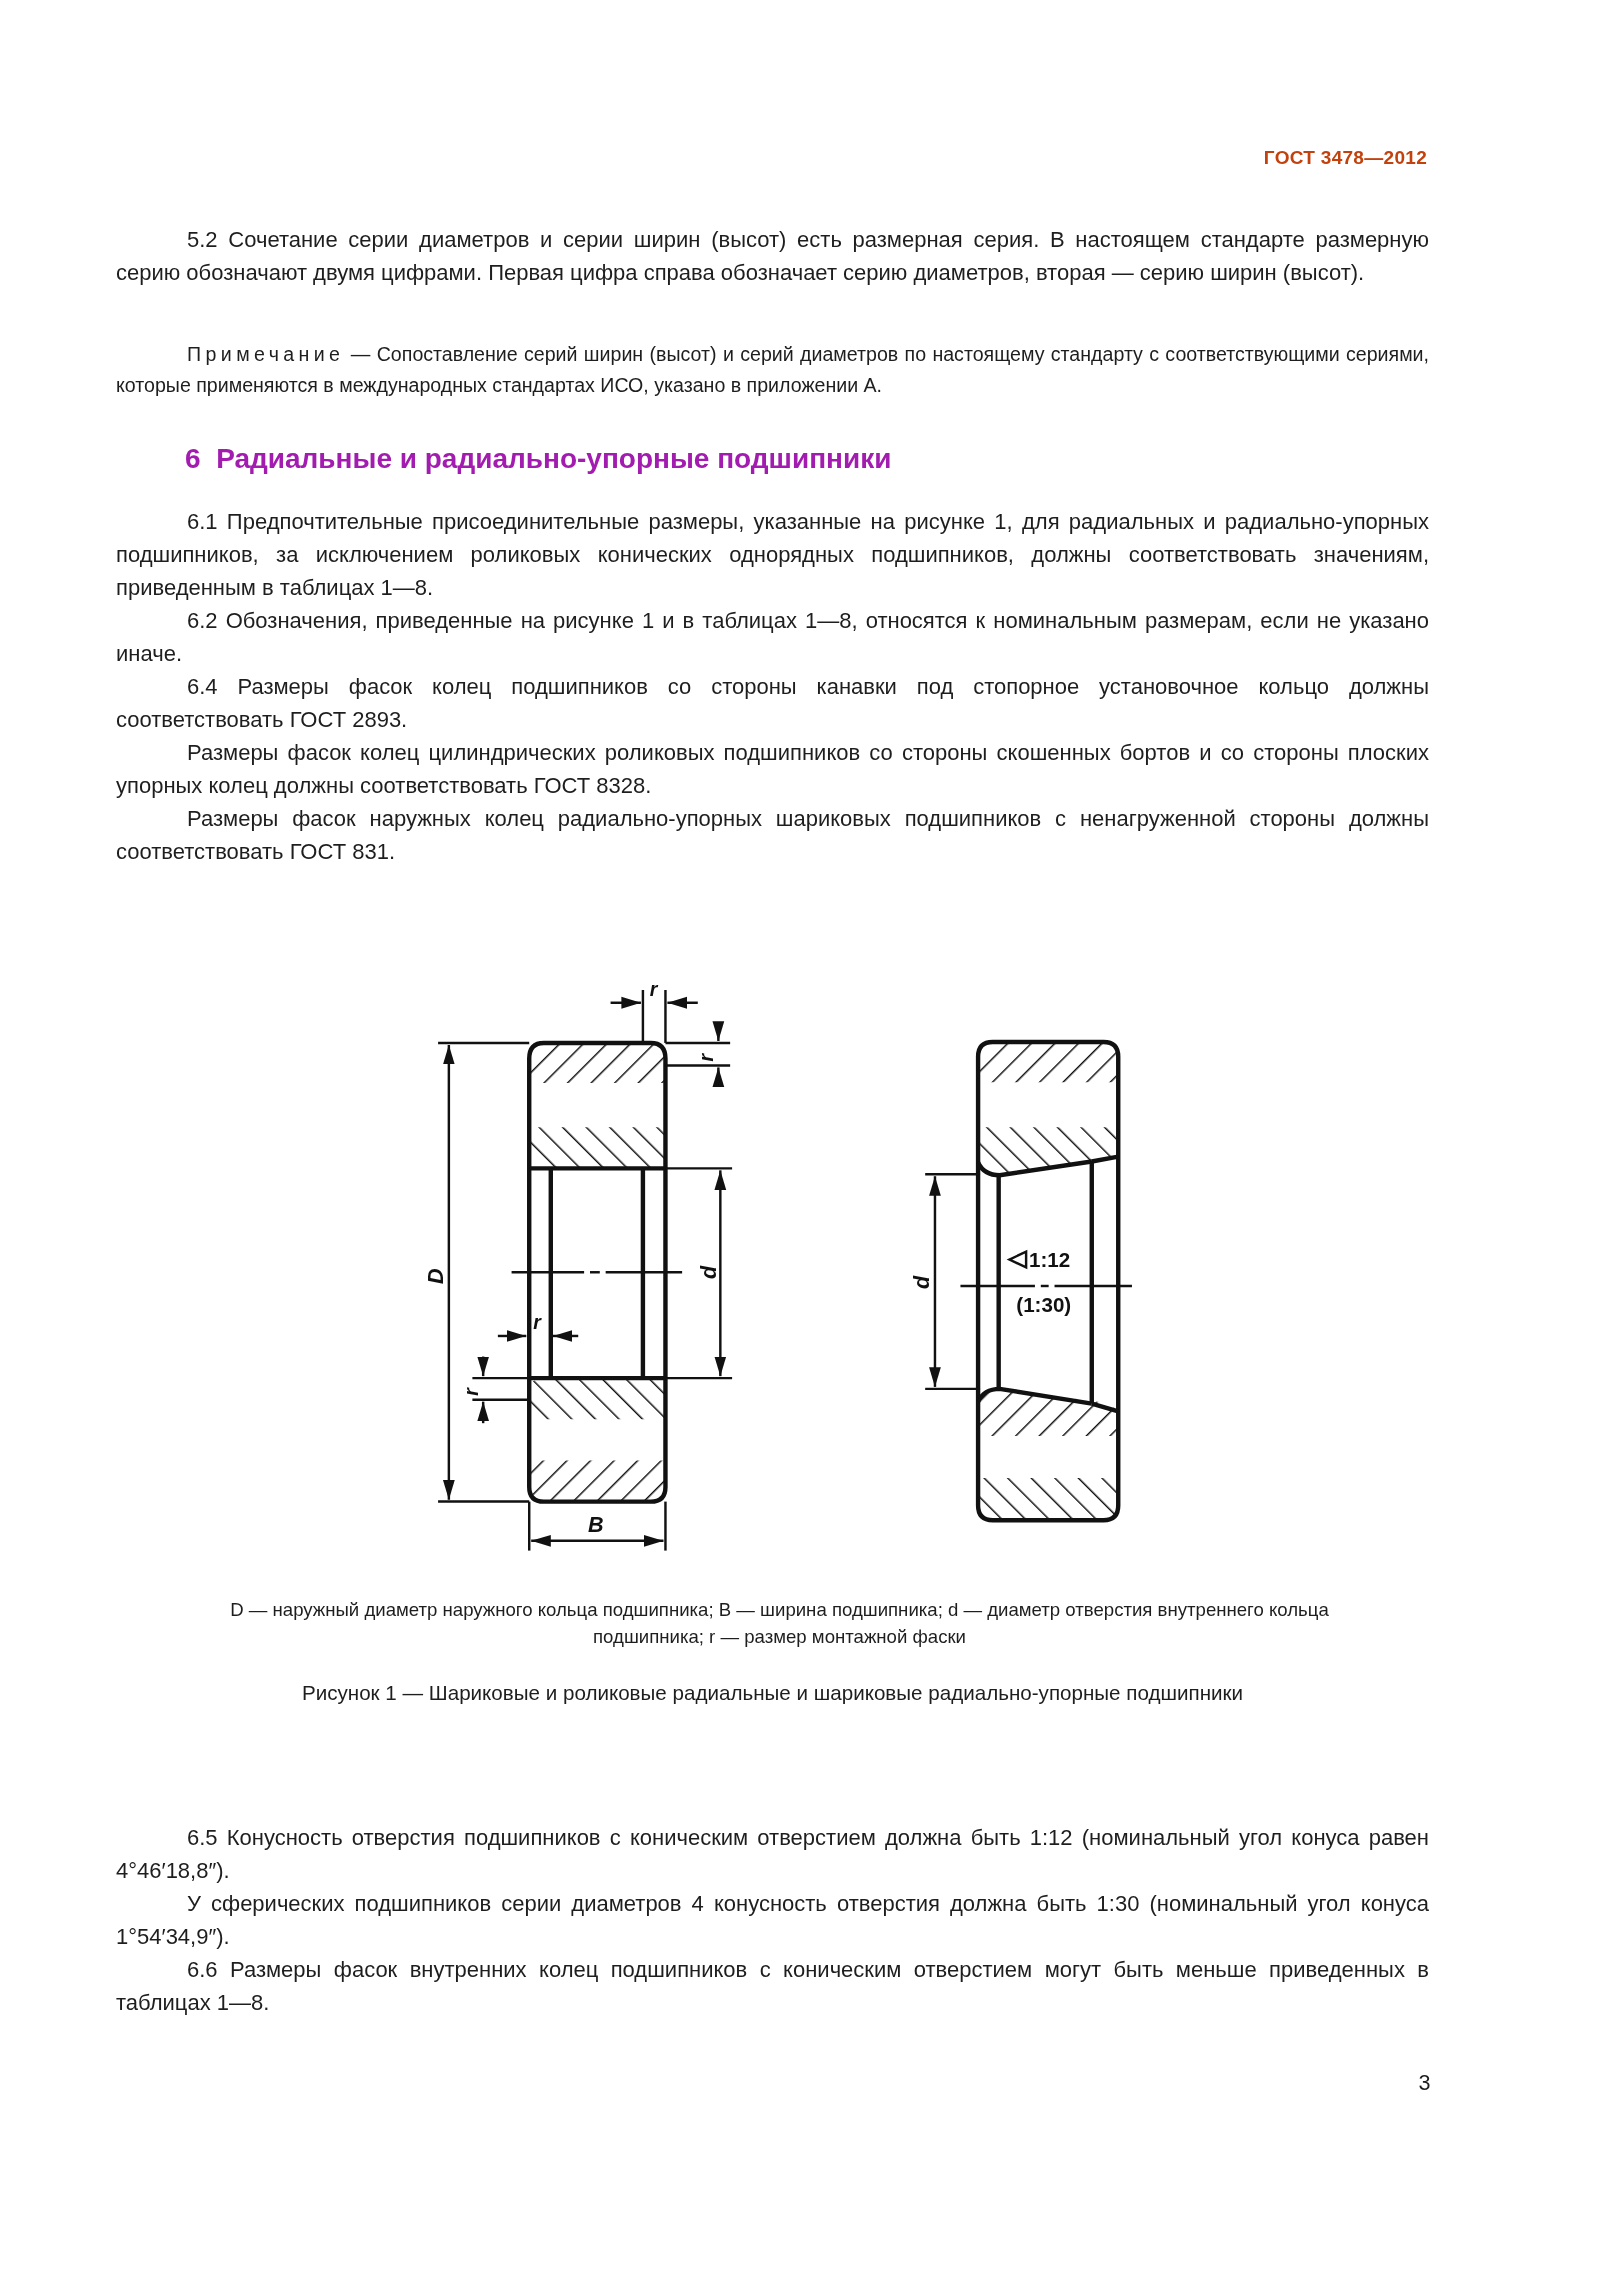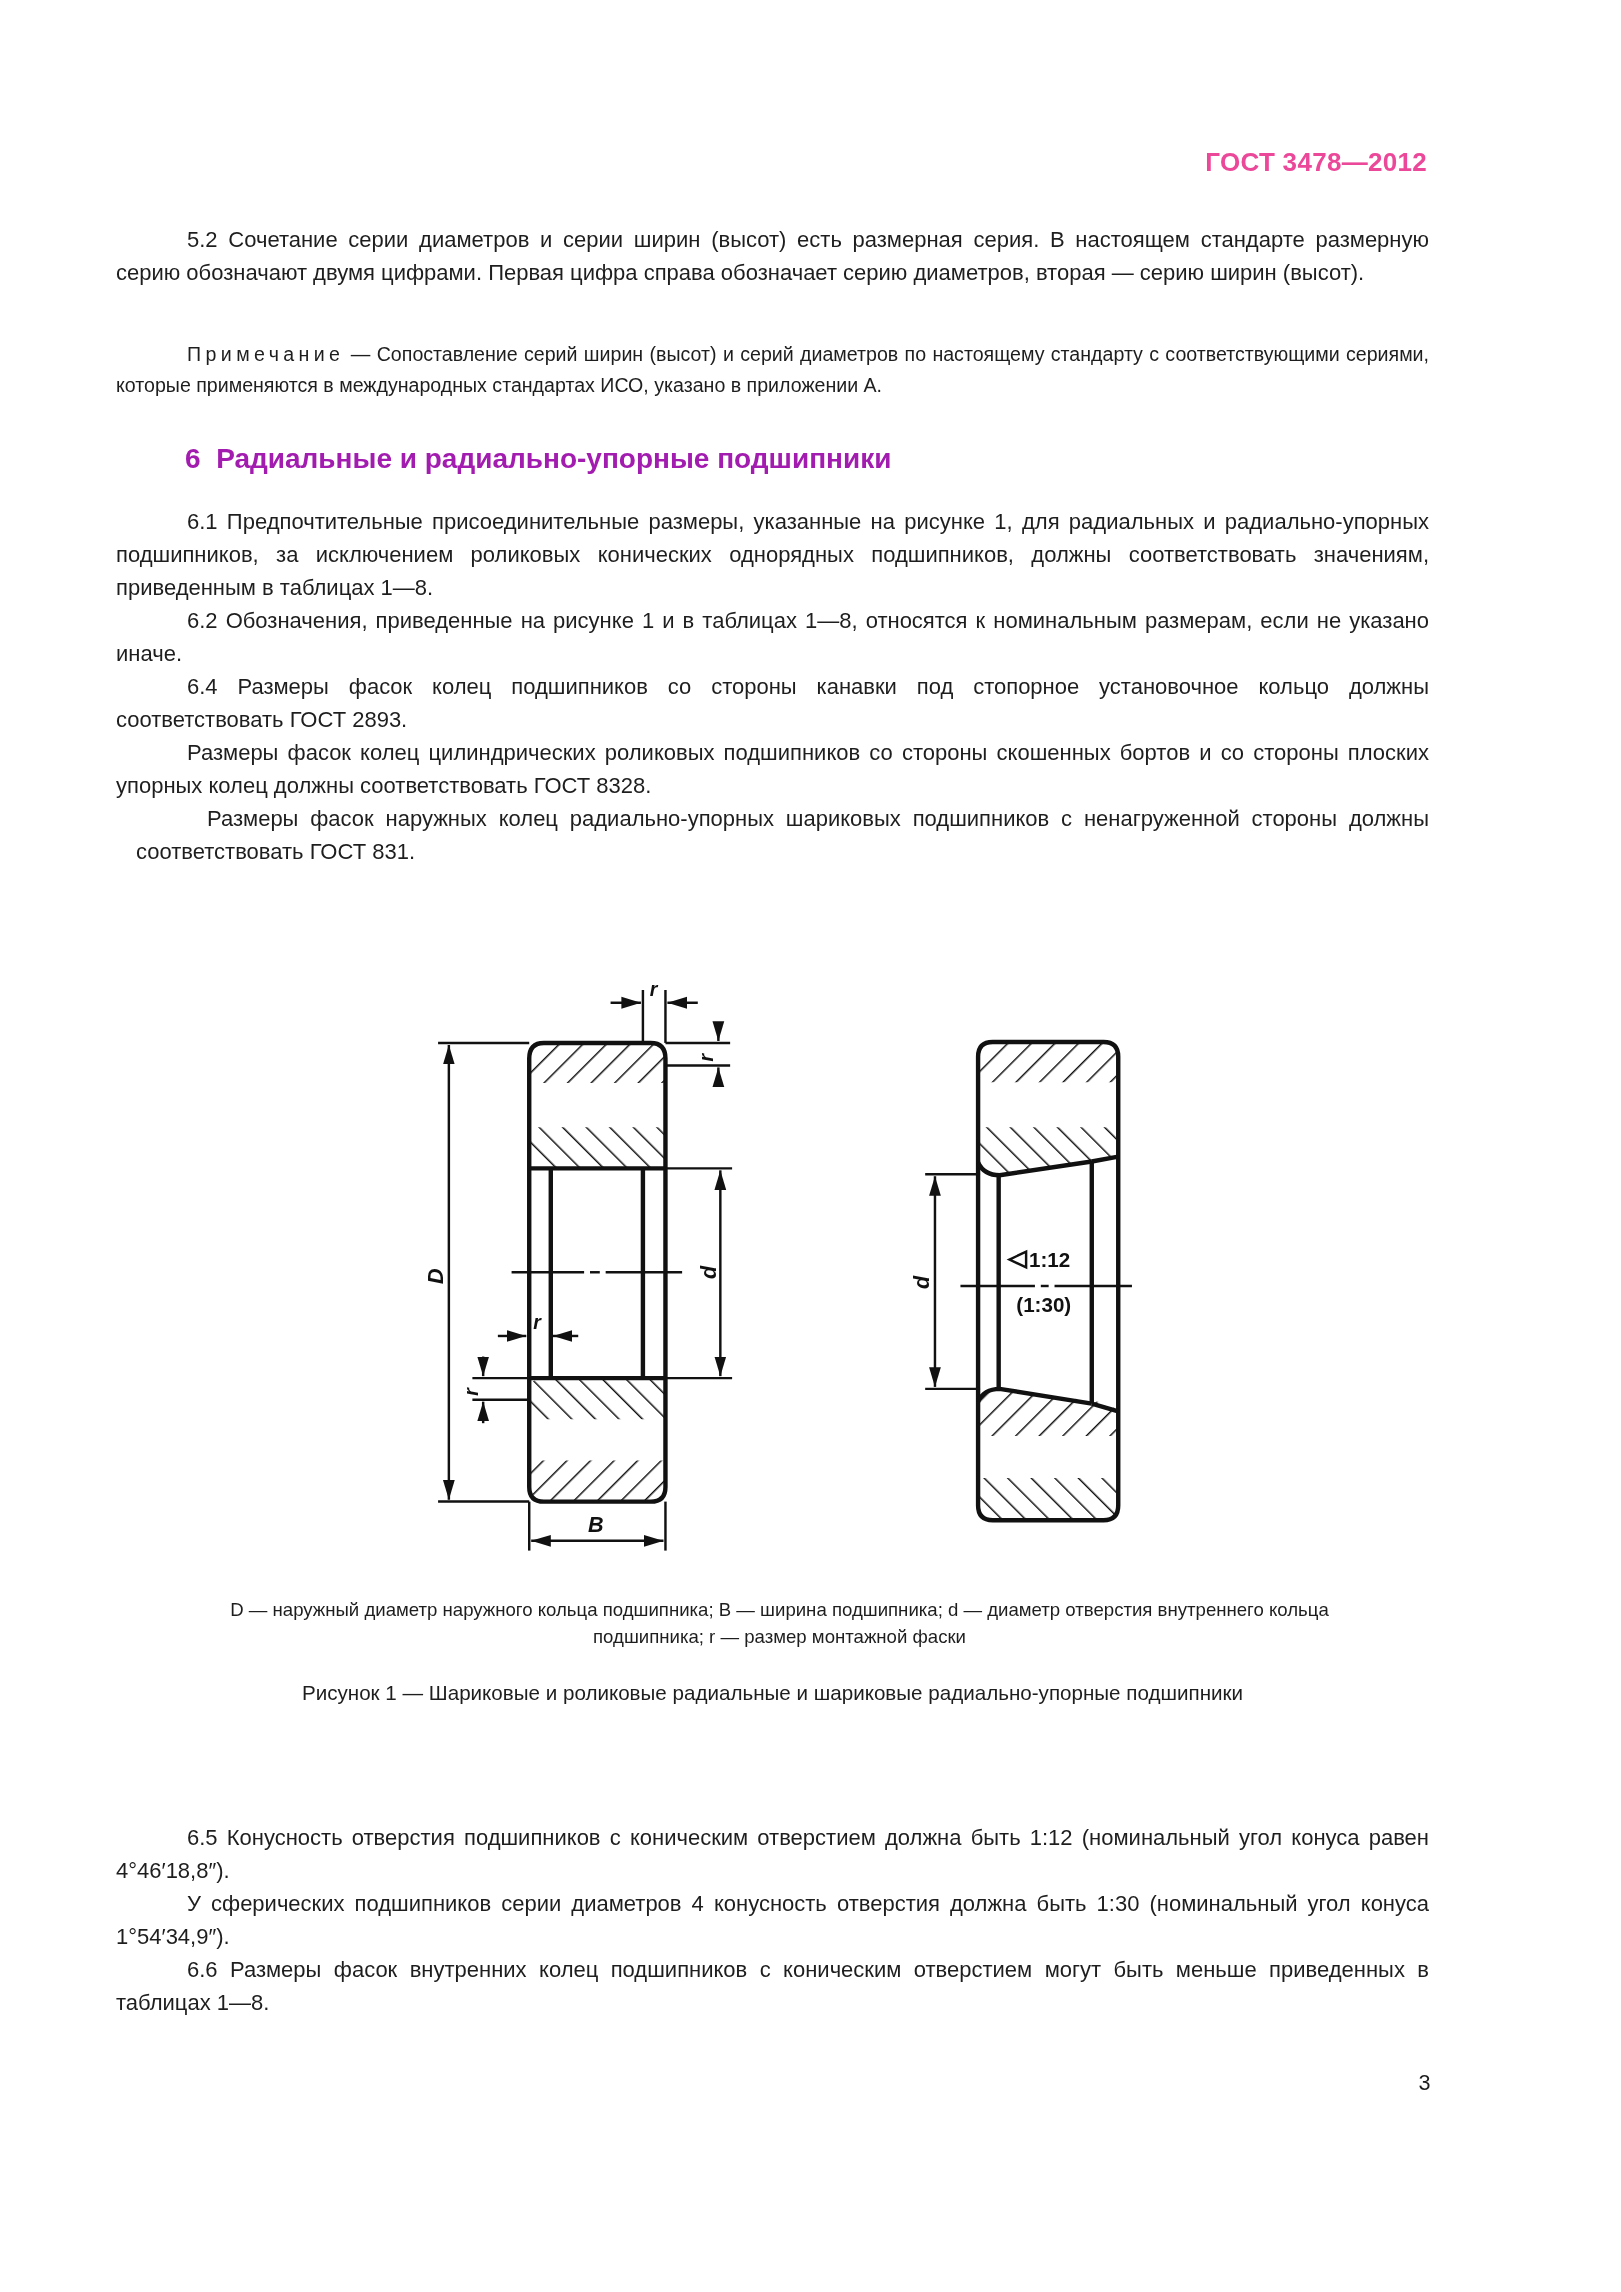--- a/index.html
+++ b/index.html
@@ -1,18 +1,18 @@
 <!DOCTYPE html>
 <html><head>
 <meta charset="utf-8">
 <style>
   html,body{margin:0;padding:0;background:#ffffff;}
   body{width:1621px;height:2293px;position:relative;overflow:hidden;font-family:"Liberation Sans",sans-serif;color:#1e1e1e;}
   .abs{position:absolute;}
-  .hdr{left:1127px;top:147px;width:300px;text-align:right;font-weight:bold;font-size:26px;letter-spacing:0.3px;color:#ec4899;}
+  .hdr{left:1127px;top:147px;width:300px;text-align:right;font-weight:bold;font-size:19px;letter-spacing:0.3px;color:#c2410c;}
   .para{position:absolute;left:116px;width:1313px;font-size:22px;line-height:33px;text-align:justify;text-align-last:left;}
   .para p{margin:0;text-indent:71px;}
   .note{font-size:19.6px;line-height:31px;}
   .spaced{letter-spacing:4.4px;}
   .h2{left:185px;top:443px;font-weight:bold;font-size:28px;color:#a21caf;}
   .cap{left:123px;width:1313px;font-size:18.6px;line-height:26.5px;text-align:center;}
   .figtitle{left:116px;width:1313px;font-size:20.6px;text-align:center;}
   .pgnum{left:1411px;top:2070px;font-size:21.6px;width:19.6px;text-align:right;}
   svg text{font-family:"Liberation Sans",sans-serif;}
 </style>
@@ -29,21 +29,21 @@
   <p lang="ru" style="hyphens:auto;"><span class="spaced">Примечание</span><span> — Сопоставление серий ширин (высот) и серий диаметров по настоящему стандарту с соответствующими сериями, которые применяются в международных стандартах ИСО, указано в приложении А.</span></p>
 </div>
 
 <div class="abs h2" style="white-space:pre;">6  Радиальные и радиально-упорные подшипники</div>
 
 <div class="para" style="top:505px;" lang="ru">
   <p style="hyphens:auto;">6.1 Предпочтительные присоединительные размеры, указанные на рисунке 1, для радиальных и радиально-упорных подшипников, за исключением роликовых конических однорядных подшипников, должны соответствовать значениям, приведенным в таблицах 1—8.</p>
   <p style="hyphens:auto;">6.2 Обозначения, приведенные на рисунке 1 и в таблицах 1—8, относятся к номинальным размерам, если не указано иначе.</p>
   <p style="hyphens:auto;">6.4 Размеры фасок колец подшипников со стороны канавки под стопорное установочное кольцо должны соответствовать ГОСТ 2893.</p>
   <p style="hyphens:auto;">Размеры фасок колец цилиндрических роликовых подшипников со стороны скошенных бортов и со стороны плоских упорных колец должны соответствовать ГОСТ 8328.</p>
-  <p style="hyphens:auto;margin-left:20px;">Размеры фасок наружных колец радиально-упорных шариковых подшипников с ненагруженной стороны должны соответствовать ГОСТ 831.</p>
+  <p style="hyphens:auto;">Размеры фасок наружных колец радиально-упорных шариковых подшипников с ненагруженной стороны должны соответствовать ГОСТ 831.</p>
 </div>
 
 <svg class="abs" style="left:0;top:0;" width="1621" height="1588" viewBox="0 0 1654 1620">
   <defs>
     <pattern id="hatchR" patternUnits="userSpaceOnUse" width="17" height="17" patternTransform="rotate(45)">
       <line x1="0" y1="0" x2="0" y2="17" stroke="#111" stroke-width="3"></line>
     </pattern>
     <pattern id="hatchL" patternUnits="userSpaceOnUse" width="17" height="17" patternTransform="rotate(-45)">
       <line x1="0" y1="0" x2="0" y2="17" stroke="#111" stroke-width="3"></line>
     </pattern>

